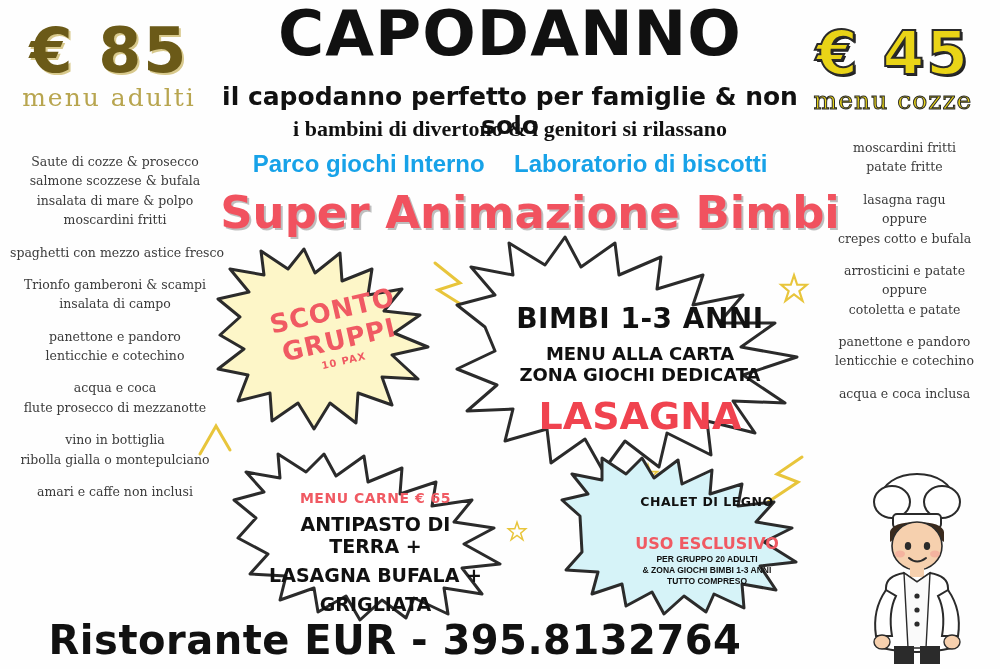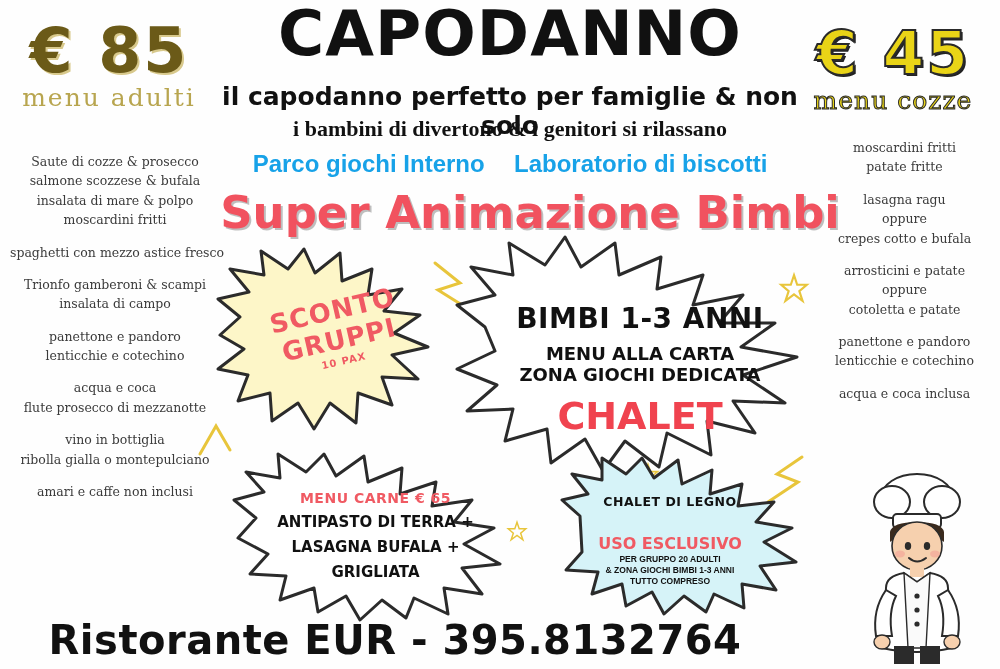--- a/index.html
+++ b/index.html
@@ -167,26 +167,26 @@
 
   
   #burst-carne { left: 232px; top: 452px; }
   #carne-text { left: 268px; top: 490px; width: 215px; }
   #carne-text .l1 {
     font-family: "DejaVu Sans", sans-serif;
     font-weight: bold; font-size: 14px; color: #f05a63; letter-spacing: .5px;
   }
   #carne-text .l2, #carne-text .l3, #carne-text .l4 {
     font-family: "DejaVu Sans", sans-serif;
-    font-weight: bold; font-size: 15px; color: #111; margin-top: 7px; text-align: center;
+    font-weight: bold; font-size: 19px; color: #111; margin-top: 7px; text-align: center;
   }
 
   
   #burst-chalet { left: 560px; top: 456px; }
-  #chalet-text { left: 557px; top: 494px; width: 190px; padding-left: 36px; }
+  #chalet-text { left: 594px; top: 494px; width: 190px; padding-left: 36px; }
   #chalet-text .l1 {
     font-family: "DejaVu Sans", sans-serif;
     font-weight: bold; font-size: 12.5px; color: #111; letter-spacing: .5px;
   }
   #chalet-text .l2 {
     font-family: "DejaVu Sans", sans-serif;
     font-weight: bold; font-size: 16px; color: #f05a63; margin-top: 25px;
   }
   #chalet-text .l3, #chalet-text .l4, #chalet-text .l5 {
     font-family: Liberation Sans, sans-serif;
@@ -331,21 +331,21 @@
       <path d="M30,92 L2,70 L40,60 L16,32 L58,40 L54,8 L90,30 L110,2 L126,32 L160,8 L164,40 L206,22
                L202,54 L248,40 L238,70 L288,60 L264,88 L320,88 L286,112 L342,122 L288,140 L330,168
                L278,166 L300,198 L252,186 L256,220 L212,198 L204,232 L170,206 L148,236 L130,204
                L96,228 L92,194 L50,206 L58,174 L12,176 L42,150 L2,134 L40,116 Z" fill="#ffffff" stroke="#2b2b2b" stroke-width="3" stroke-linejoin="round"></path>
     </svg>
   </div>
   <div class="burst-label" id="bimbi-text">
     <div class="l1">BIMBI 1-3 ANNI</div>
     <div class="l2">MENU ALLA CARTA</div>
     <div class="l3">ZONA GIOCHI DEDICATA</div>
-    <div class="l4">CHALET</div>
+    <div class="l4">LASAGNA</div>
   </div>
 
   <div class="burst" id="burst-carne">
     <svg width="290" height="170" viewBox="0 0 290 170">
       <path d="M24,66 L2,48 L32,40 L14,20 L48,26 L46,2 L74,20 L92,2 L104,24 L132,4 L136,30 L170,16
                L168,42 L204,30 L200,54 L240,48 L222,70 L262,76 L232,92 L268,112 L230,116 L250,142
                L212,136 L216,162 L182,146 L174,166 L150,148 L128,168 L114,144 L86,160 L82,136
                L48,148 L54,124 L18,122 L36,102 L6,86 Z" fill="#ffffff" stroke="#2b2b2b" stroke-width="3" stroke-linejoin="round"></path>
     </svg>
   </div>

